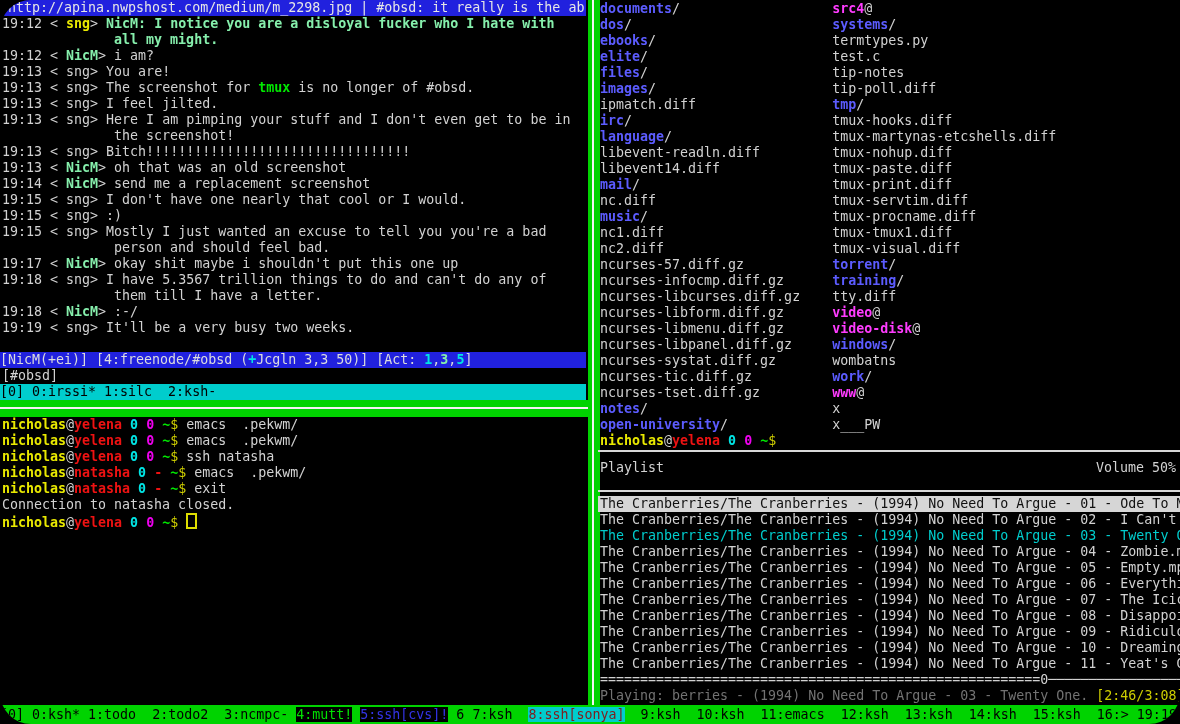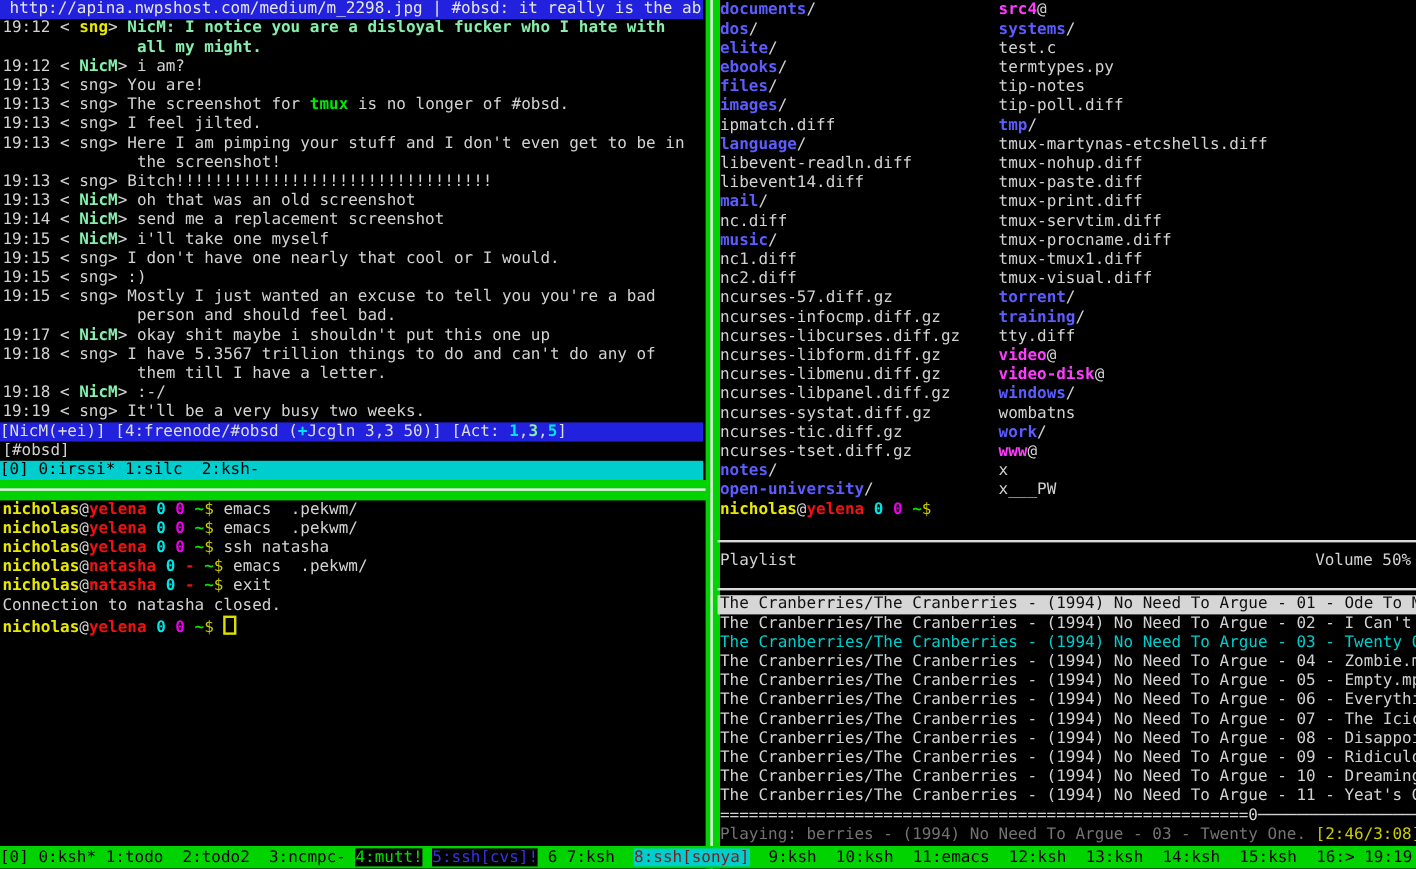--- a/index.html
+++ b/index.html
@@ -1,17 +1,17 @@
 <!DOCTYPE html>
 <html><head>
 <meta charset="utf-8">
 <style>
   html,body{margin:0;padding:0;background:#000;}
   .term{position:relative;width:1180px;height:724px;background:#000;overflow:hidden;
-        font-family:"DejaVu Sans Mono",monospace;font-size:13.3px;line-height:16px;color:#d2d2d2;}
+        font-family:"DejaVu Sans Mono",monospace;font-size:13.3px;line-height:16px;color:#d2d2d2;border-radius:31px;}
   .term pre{margin:0;white-space:pre;font-family:inherit;}
   
   .c-fg{color:#d2d2d2}
   .c-wb{color:#86efac;font-weight:bold}
   .c-yb{color:#e9e900;font-weight:bold}
   .c-y{color:#cdcd00}
   .c-rb{color:#ee1212;font-weight:bold}
   .c-cb{color:#00e5e5;font-weight:bold}
   .c-c{color:#737373}
   .c-mb{color:#ee00ee;font-weight:bold}
@@ -65,21 +65,20 @@
       <pre><span class="c-wb">              all my might.</span></pre>
       <pre><span class="c-fg">19:12 &lt; </span><span class="c-wb">NicM</span><span class="c-fg">&gt; </span><span class="c-fg">i am?</span></pre>
       <pre><span class="c-fg">19:13 &lt; </span><span class="c-fg">sng</span><span class="c-fg">&gt; </span><span class="c-fg">You are!</span></pre>
       <pre><span class="c-fg">19:13 &lt; </span><span class="c-fg">sng</span><span class="c-fg">&gt; </span><span class="c-fg">The screenshot for </span><span class="c-gb">tmux</span><span class="c-fg"> is no longer of #obsd.</span></pre>
       <pre><span class="c-fg">19:13 &lt; </span><span class="c-fg">sng</span><span class="c-fg">&gt; </span><span class="c-fg">I feel jilted.</span></pre>
       <pre><span class="c-fg">19:13 &lt; </span><span class="c-fg">sng</span><span class="c-fg">&gt; </span><span class="c-fg">Here I am pimping your stuff and I don't even get to be in</span></pre>
       <pre><span class="c-fg">              the screenshot!</span></pre>
       <pre><span class="c-fg">19:13 &lt; </span><span class="c-fg">sng</span><span class="c-fg">&gt; </span><span class="c-fg">Bitch!!!!!!!!!!!!!!!!!!!!!!!!!!!!!!!!!</span></pre>
       <pre><span class="c-fg">19:13 &lt; </span><span class="c-wb">NicM</span><span class="c-fg">&gt; </span><span class="c-fg">oh that was an old screenshot</span></pre>
       <pre><span class="c-fg">19:14 &lt; </span><span class="c-wb">NicM</span><span class="c-fg">&gt; </span><span class="c-fg">send me a replacement screenshot</span></pre>
-      <pre><span class="c-fg">19:15 &lt; </span><span class="c-wb">NicM</span><span class="c-fg">&gt; </span><span class="c-fg">i'll take one myself</span></pre>
       <pre><span class="c-fg">19:15 &lt; </span><span class="c-fg">sng</span><span class="c-fg">&gt; </span><span class="c-fg">I don't have one nearly that cool or I would.</span></pre>
       <pre><span class="c-fg">19:15 &lt; </span><span class="c-fg">sng</span><span class="c-fg">&gt; </span><span class="c-fg">:)</span></pre>
       <pre><span class="c-fg">19:15 &lt; </span><span class="c-fg">sng</span><span class="c-fg">&gt; </span><span class="c-fg">Mostly I just wanted an excuse to tell you you're a bad</span></pre>
       <pre><span class="c-fg">              person and should feel bad.</span></pre>
       <pre><span class="c-fg">19:17 &lt; </span><span class="c-wb">NicM</span><span class="c-fg">&gt; </span><span class="c-fg">okay shit maybe i shouldn't put this one up</span></pre>
       <pre><span class="c-fg">19:18 &lt; </span><span class="c-fg">sng</span><span class="c-fg">&gt; </span><span class="c-fg">I have 5.3567 trillion things to do and can't do any of</span></pre>
       <pre><span class="c-fg">              them till I have a letter.</span></pre>
       <pre><span class="c-fg">19:18 &lt; </span><span class="c-wb">NicM</span><span class="c-fg">&gt; </span><span class="c-fg">:-/</span></pre>
       <pre><span class="c-fg">19:19 &lt; </span><span class="c-fg">sng</span><span class="c-fg">&gt; </span><span class="c-fg">It'll be a very busy two weeks.</span></pre>
     </div>
@@ -106,25 +105,26 @@
       <pre><span class="c-yb">nicholas</span><span class="c-fg">@</span><span class="c-rb">yelena</span><span class="c-cb"> 0</span><span class="c-mb"> 0</span><span class="c-fg"> </span><span class="c-gb">~</span><span class="c-y">$ </span><span class="c-fg"></span><span class="cursor"></span></pre>
     </div>
 
   <div id="vborder">
       <div class="vline"></div>
     </div>
 
   <div id="ls-pane">
       <pre><span class="c-dir">documents</span><span class="c-fg">/                   </span><span class="c-lnk">src4</span><span class="c-fg">@</span></pre>
       <pre><span class="c-dir">dos</span><span class="c-fg">/                         </span><span class="c-dir">systems</span><span class="c-fg">/</span></pre>
+      <pre><span class="c-dir">ebooks</span><span class="c-fg">/                      </span><span class="c-fg">termtypes.py</span><span class="c-fg"></span></pre>
       <pre><span class="c-dir">elite</span><span class="c-fg">/                       </span><span class="c-fg">test.c</span><span class="c-fg"></span></pre>
-      <pre><span class="c-dir">ebooks</span><span class="c-fg">/                      </span><span class="c-fg">termtypes.py</span><span class="c-fg"></span></pre>
       <pre><span class="c-dir">files</span><span class="c-fg">/                       </span><span class="c-fg">tip-notes</span><span class="c-fg"></span></pre>
       <pre><span class="c-dir">images</span><span class="c-fg">/                      </span><span class="c-fg">tip-poll.diff</span><span class="c-fg"></span></pre>
       <pre><span class="c-fg">ipmatch.diff</span><span class="c-fg">                 </span><span class="c-dir">tmp</span><span class="c-fg">/</span></pre>
+      <pre><span class="c-dir">irc</span><span class="c-fg">/                         </span><span class="c-fg">tmux-hooks.diff</span><span class="c-fg"></span></pre>
       <pre><span class="c-dir">language</span><span class="c-fg">/                    </span><span class="c-fg">tmux-martynas-etcshells.diff</span><span class="c-fg"></span></pre>
       <pre><span class="c-fg">libevent-readln.diff</span><span class="c-fg">         </span><span class="c-fg">tmux-nohup.diff</span><span class="c-fg"></span></pre>
       <pre><span class="c-fg">libevent14.diff</span><span class="c-fg">              </span><span class="c-fg">tmux-paste.diff</span><span class="c-fg"></span></pre>
       <pre><span class="c-dir">mail</span><span class="c-fg">/                        </span><span class="c-fg">tmux-print.diff</span><span class="c-fg"></span></pre>
       <pre><span class="c-fg">nc.diff</span><span class="c-fg">                      </span><span class="c-fg">tmux-servtim.diff</span><span class="c-fg"></span></pre>
       <pre><span class="c-dir">music</span><span class="c-fg">/                       </span><span class="c-fg">tmux-procname.diff</span><span class="c-fg"></span></pre>
       <pre><span class="c-fg">nc1.diff</span><span class="c-fg">                     </span><span class="c-fg">tmux-tmux1.diff</span><span class="c-fg"></span></pre>
       <pre><span class="c-fg">nc2.diff</span><span class="c-fg">                     </span><span class="c-fg">tmux-visual.diff</span><span class="c-fg"></span></pre>
       <pre><span class="c-fg">ncurses-57.diff.gz</span><span class="c-fg">           </span><span class="c-dir">torrent</span><span class="c-fg">/</span></pre>
       <pre><span class="c-fg">ncurses-infocmp.diff.gz</span><span class="c-fg">      </span><span class="c-dir">training</span><span class="c-fg">/</span></pre>

